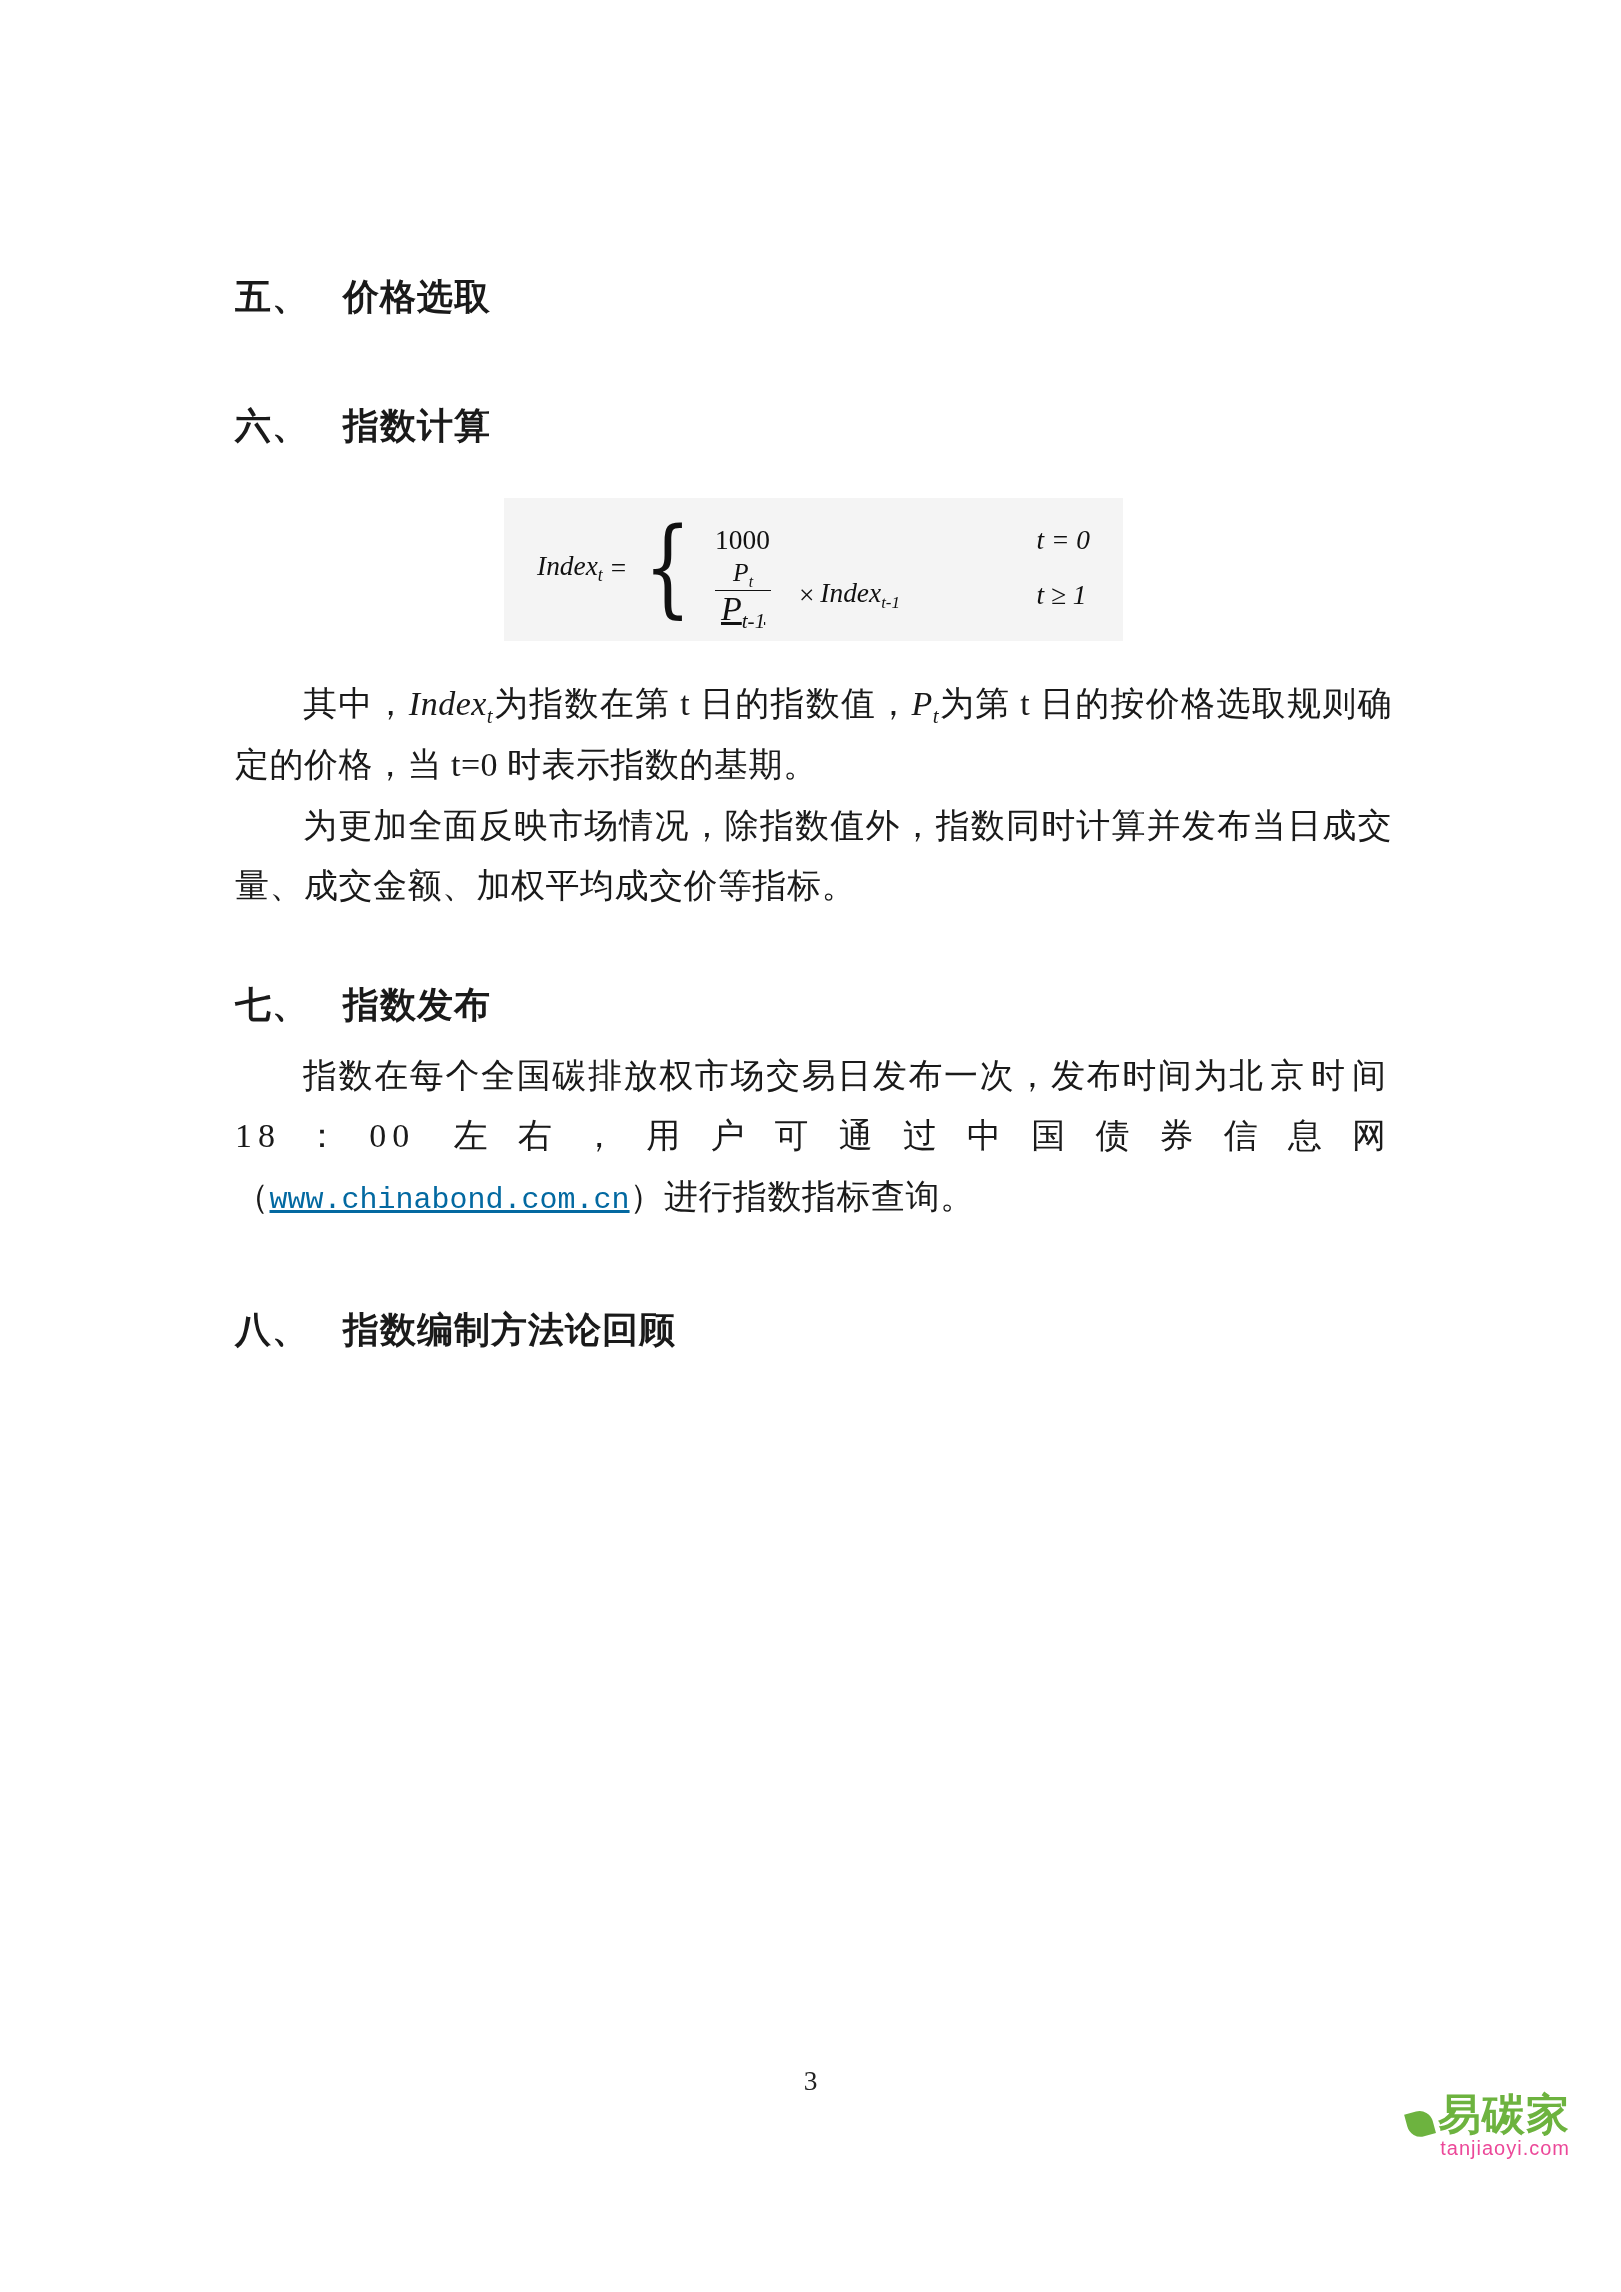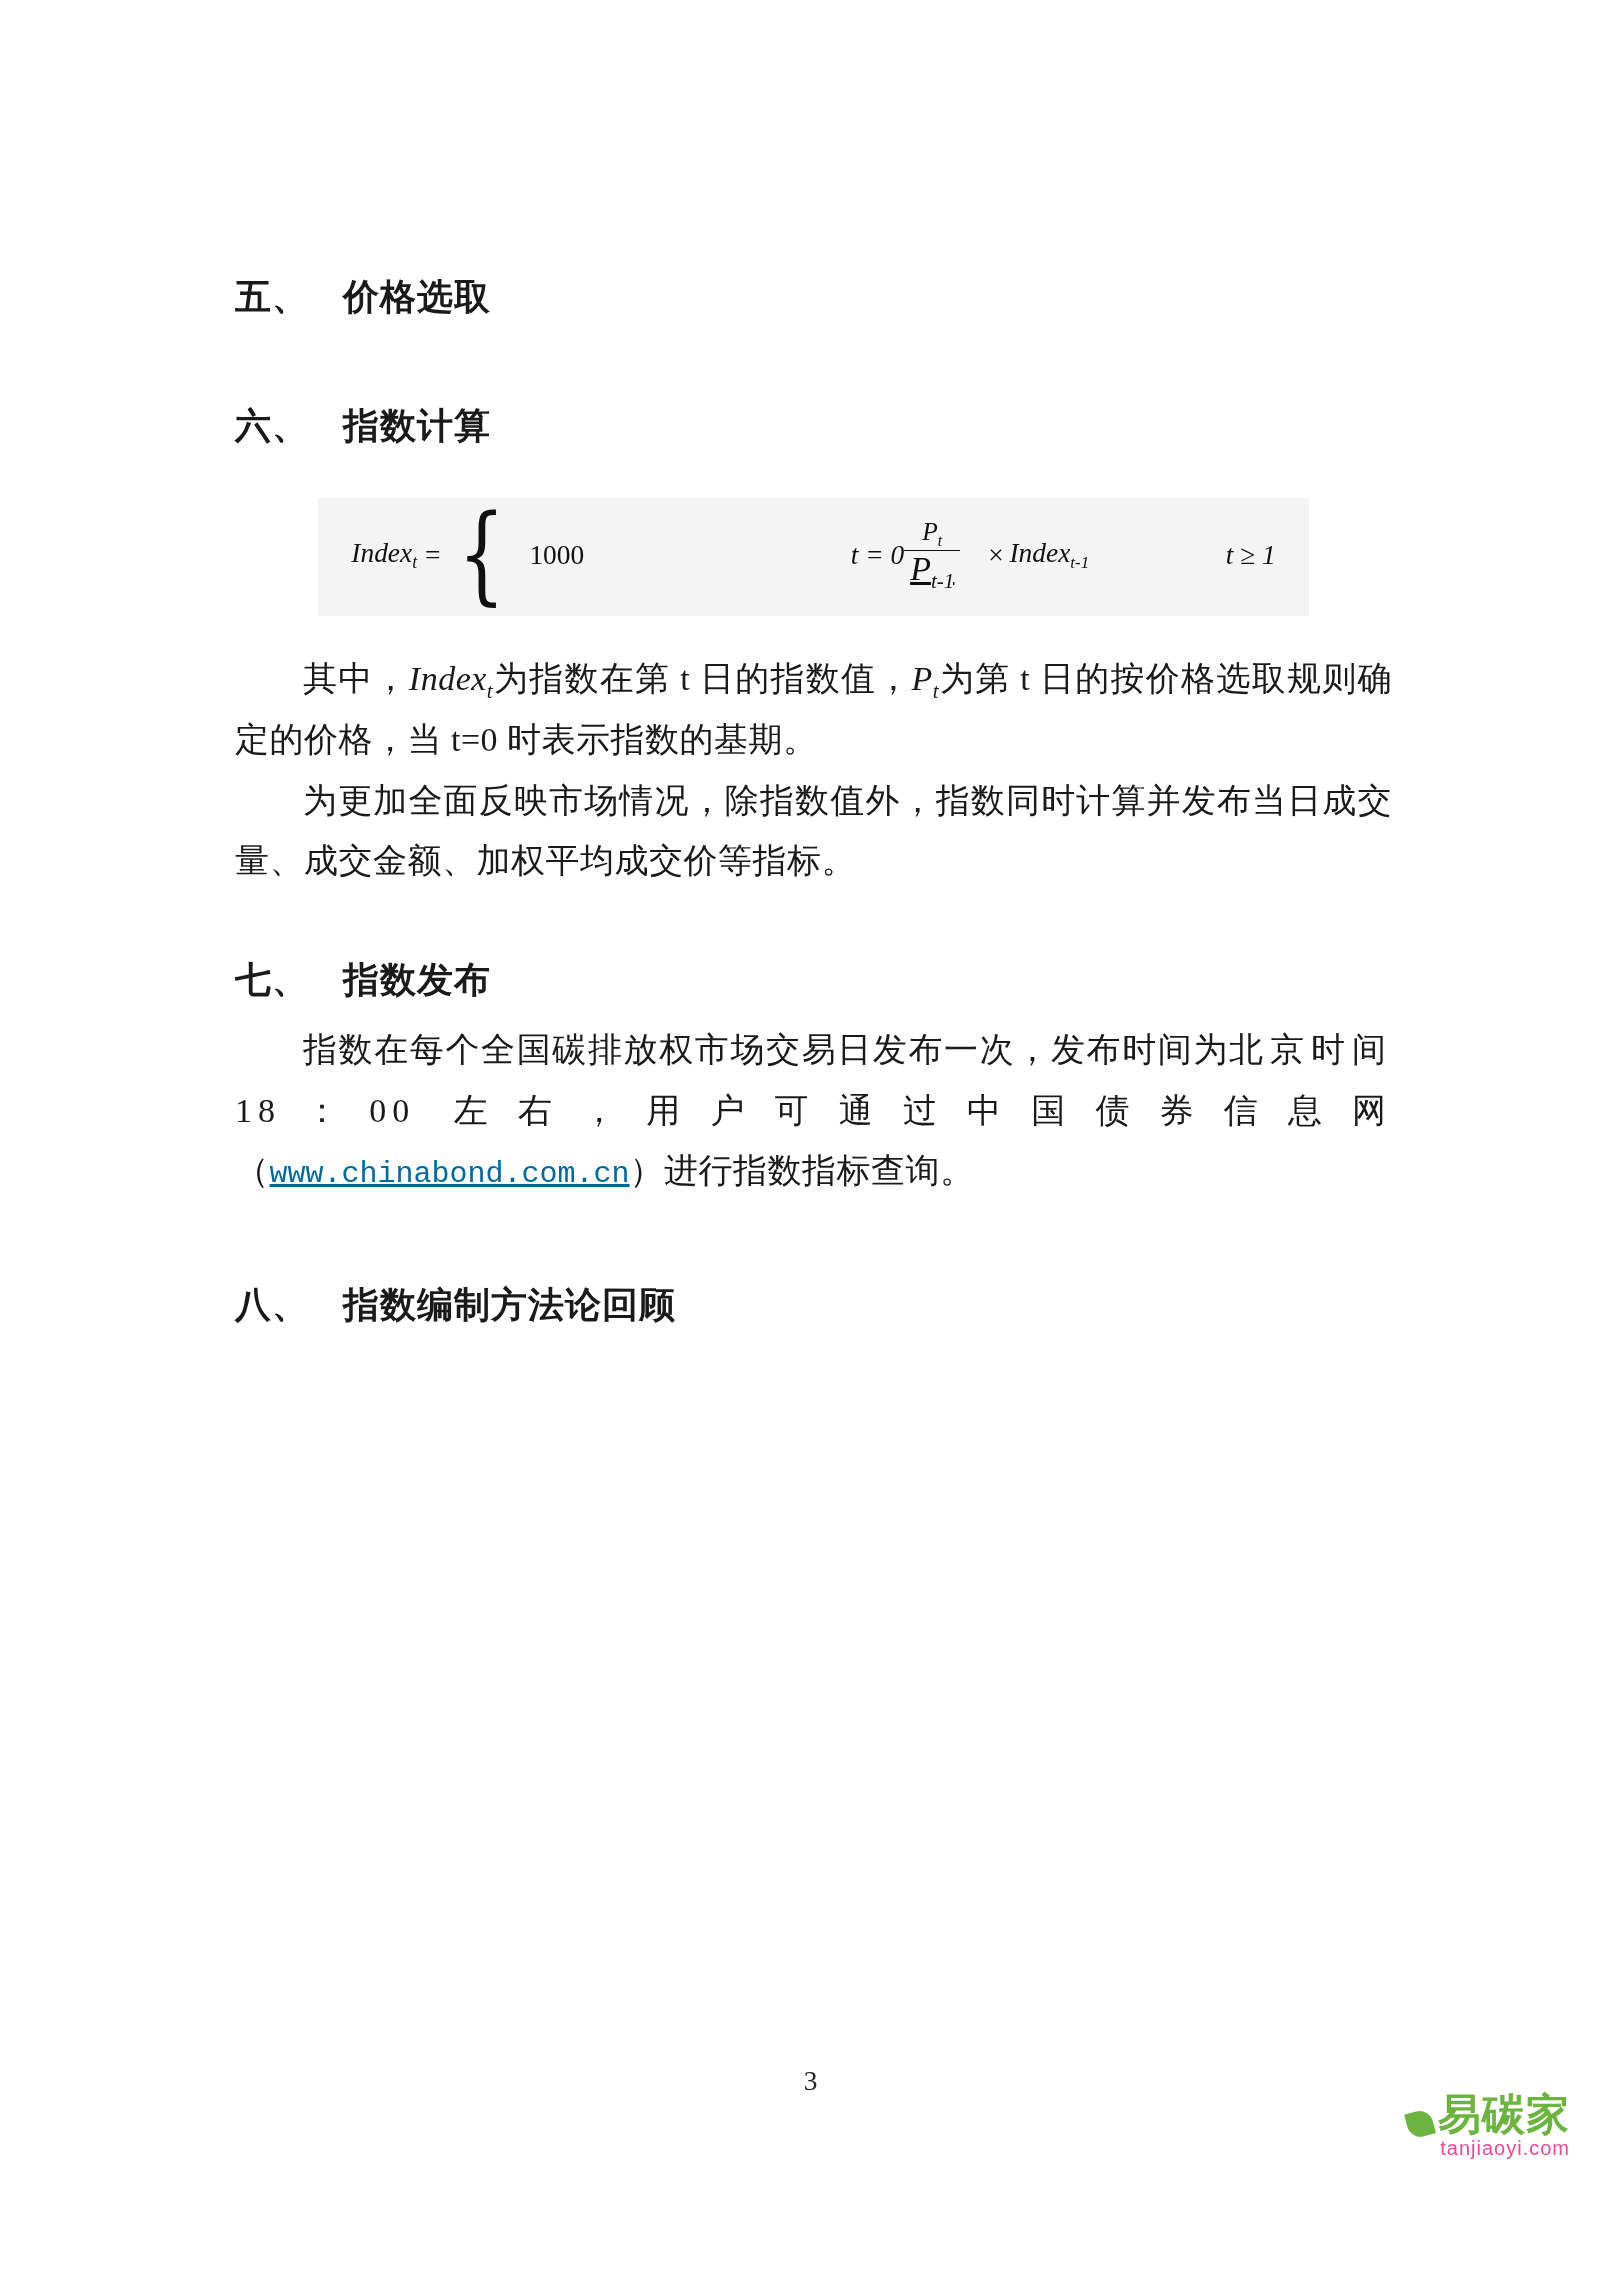--- a/index.html
+++ b/index.html
@@ -85,21 +85,21 @@
   .formula .lhs sub { font-size: 0.65em; font-style: italic; }
   .formula .eq { margin: 0 7.8px 0 2px; }
   .brace {
     font-size: 106px;
     line-height: 0.8;
     font-weight: 300;
     margin-right: 13.7px;
     font-family: "DejaVu Serif", serif;
     transform: scaleX(0.7);
   }
-  .cases { display: flex; flex-direction: row; }
+  .cases { display: flex; flex-direction: column; }
   .case-row {
     display: flex;
     align-items: center;
     height: 55px;
   }
   .case-expr {
     min-width: 294px;
     display: flex;
     align-items: center;
   }

